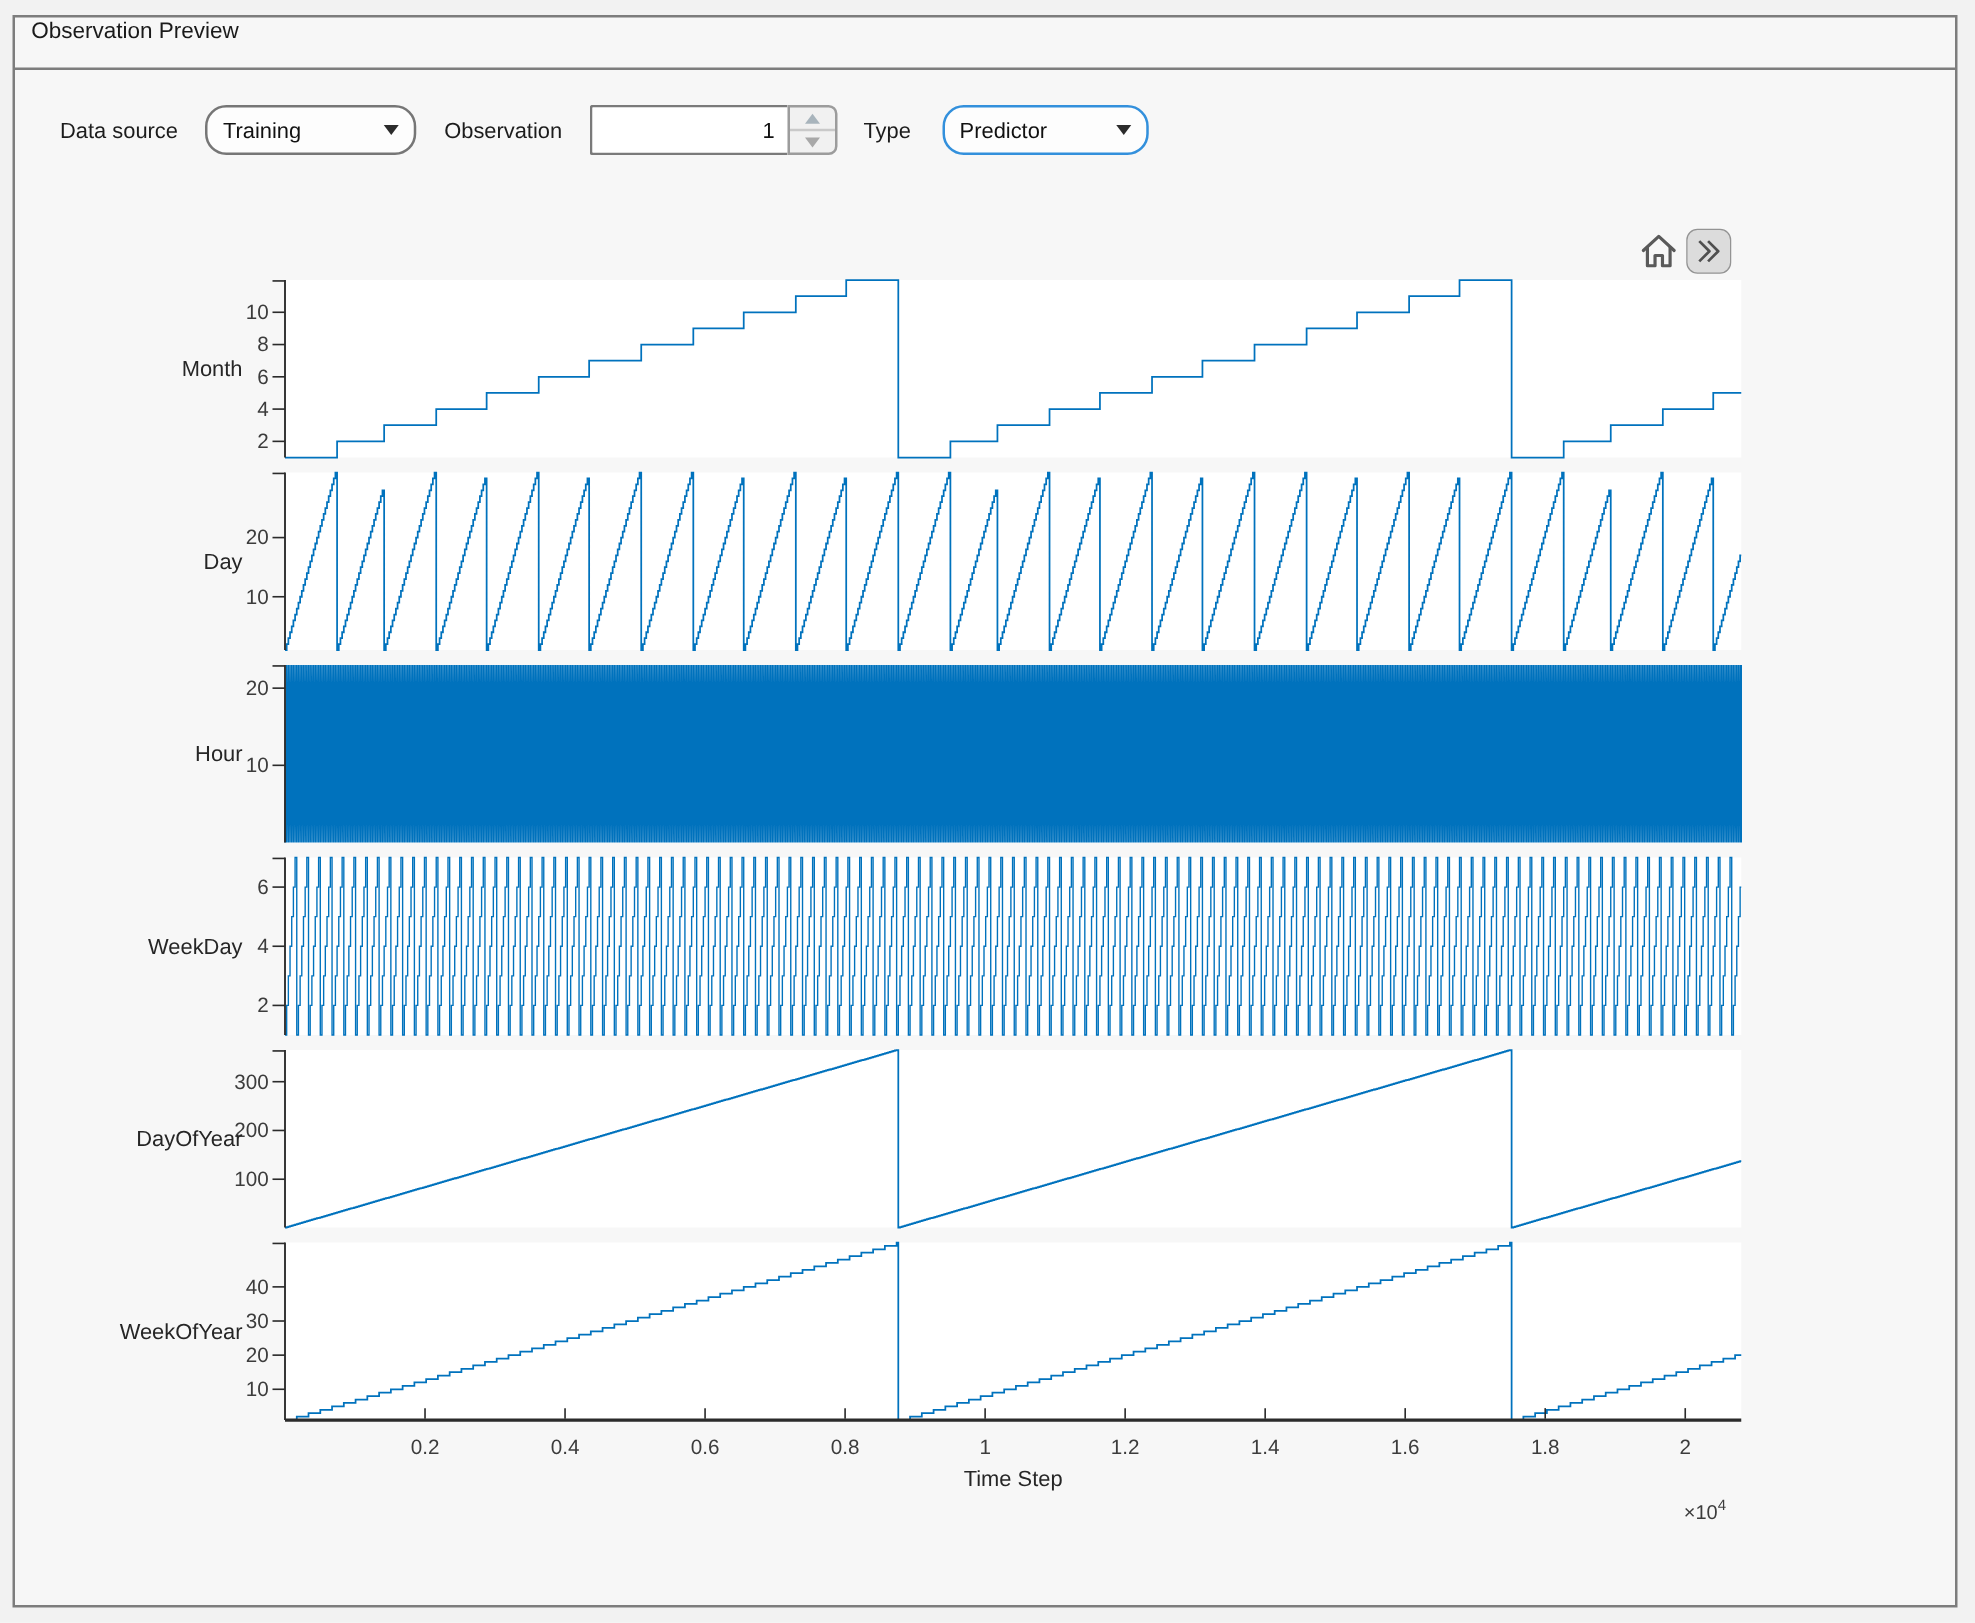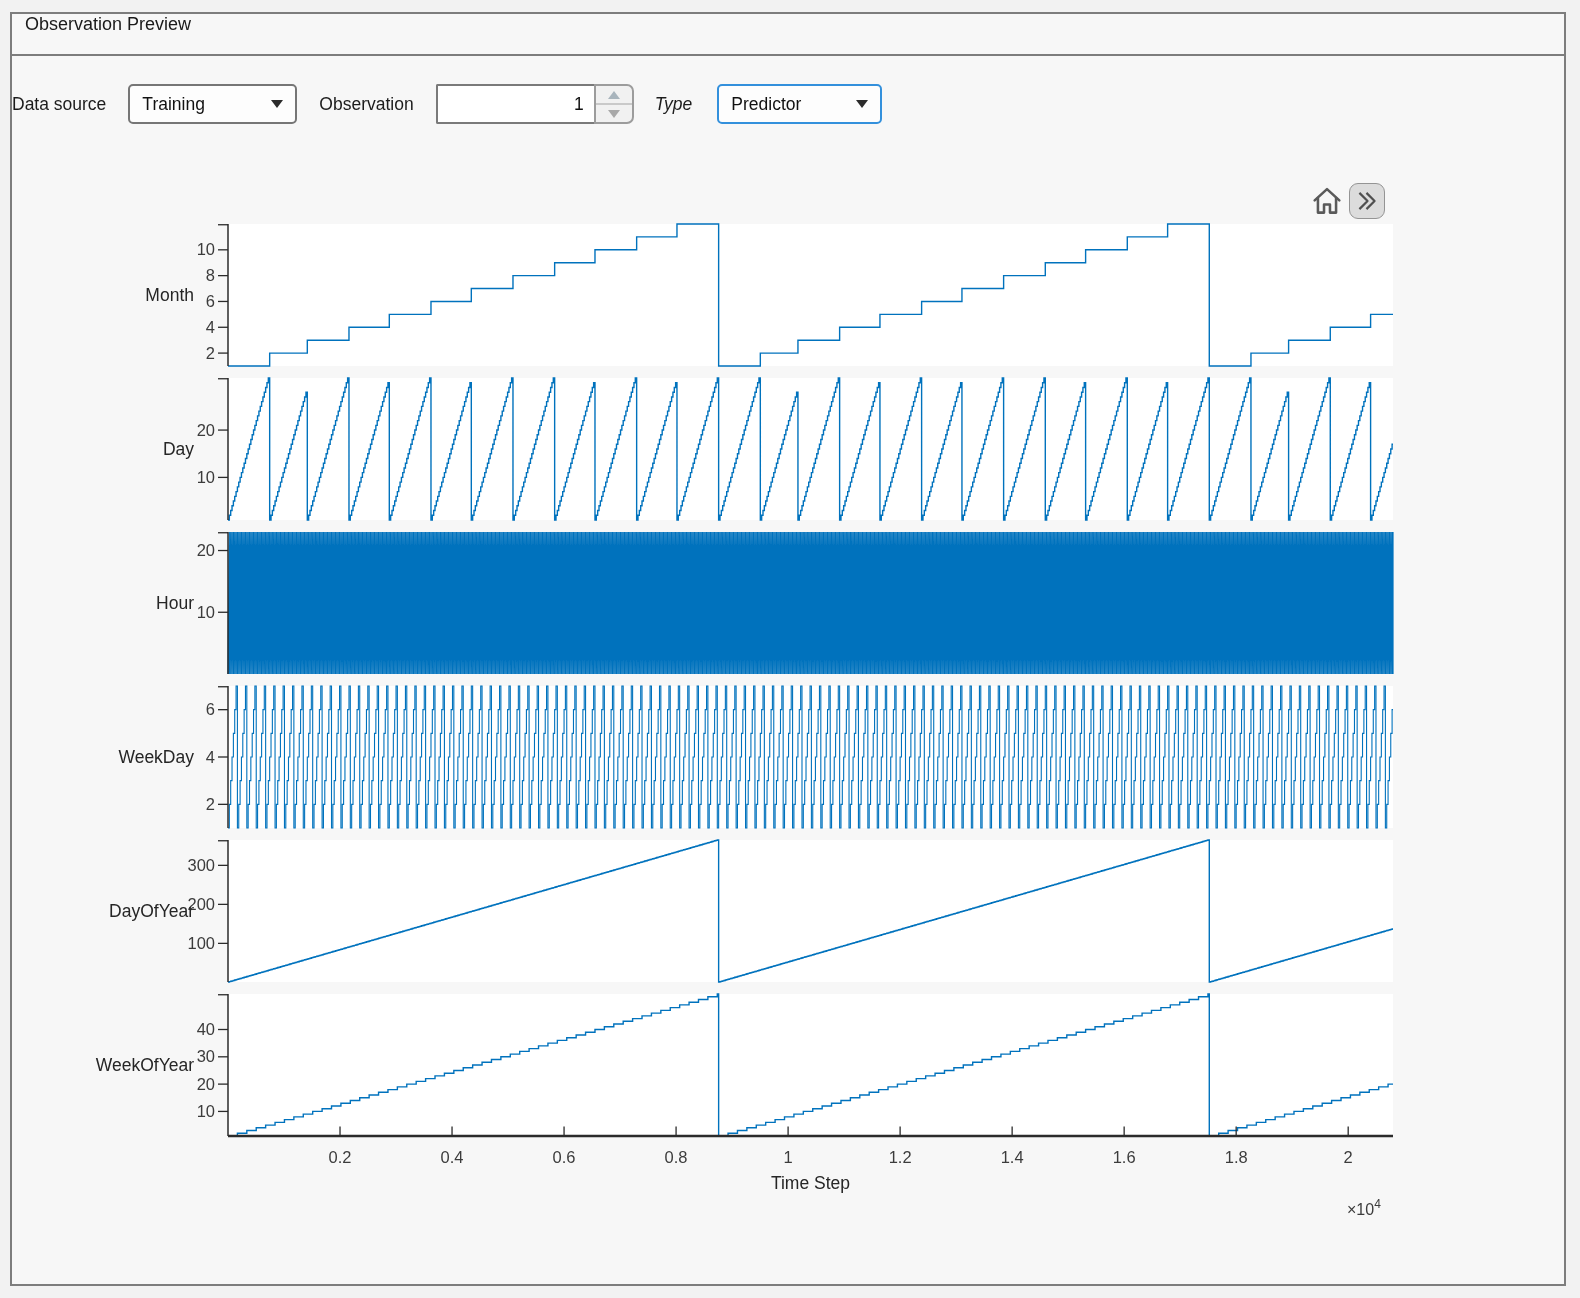--- a/index.html
+++ b/index.html
@@ -9,26 +9,26 @@
   }
   .panel{
     position:absolute;left:10px;top:12px;width:1556px;height:1274px;
     box-sizing:border-box;background:#f7f7f7;border:2px solid #7d7d7d;
   }
   .titlebar{
     height:40px;border-bottom:2px solid #7d7d7d;display:flex;
     padding-left:13px;font-size:18px;color:#1a1a1a;
   }
   .controls{
-    display:flex;align-items:center;height:96px;
+    display:flex;align-items:center;height:96px;padding-left:36px;
     font-size:17.5px;color:#1c1c1c;
   }
   .ctl-label{white-space:nowrap;}
   .sel{
-    height:40px;box-sizing:border-box;border:2px solid #767676;border-radius:5px;
+    height:40px;box-sizing:border-box;border:2px solid #767676;border-radius:17px;
     background:#fdfdfd;display:flex;align-items:center;justify-content:space-between;
     padding:0 12px;cursor:pointer;font-size:17.5px;color:#111;
   }
   .sel.blue{border-color:#3390dc;}
   .caret{
     width:0;height:0;border-left:6px solid transparent;border-right:6px solid transparent;
     border-top:8px solid #2b2b2b;margin-left:12px;flex:0 0 auto;
   }
   .spin-group{display:flex;height:40px;}
   input.obs{
@@ -37,21 +37,21 @@
     background:#fff;color:#111;font-family:"Liberation Sans",sans-serif;outline:none;
   }
   .spinner{
     width:40px;height:40px;box-sizing:border-box;border:2px solid #9c9c9c;
     border-radius:0 7px 7px 0;background:#f1f1f1;display:flex;flex-direction:column;overflow:hidden;
   }
   .spin-btn{flex:1;display:flex;align-items:center;justify-content:center;cursor:pointer;}
   .spin-btn.up{border-bottom:2px solid #c9c9c9;}
   .tri-up{width:0;height:0;border-left:6px solid transparent;border-right:6px solid transparent;border-bottom:8px solid #a8b4bc;}
   .tri-down{width:0;height:0;border-left:6px solid transparent;border-right:6px solid transparent;border-top:8px solid #a8a8a8;}
-  .m22{margin-left:22px;} .m21{margin-left:21px;font-style:italic;} .m25{margin-left:25px;}
+  .m22{margin-left:22px;} .m21{margin-left:21px;} .m25{margin-left:25px;}
   .figure{position:relative;height:1136px;}
   #chart{position:absolute;left:48px;top:10px;}
   .fig-toolbar{position:absolute;left:1296px;top:30px;display:flex;align-items:center;gap:3px;}
   .home-btn{width:38px;height:38px;display:flex;align-items:center;justify-content:center;cursor:pointer;background:transparent;border:none;padding:0;}
   .tbtn{
     width:36px;height:36px;border-radius:9px;background:#dcdcdc;border:1px solid #949494;
     display:flex;align-items:center;justify-content:center;cursor:pointer;box-sizing:border-box;padding:0;
   }
 </style>
 </head>

